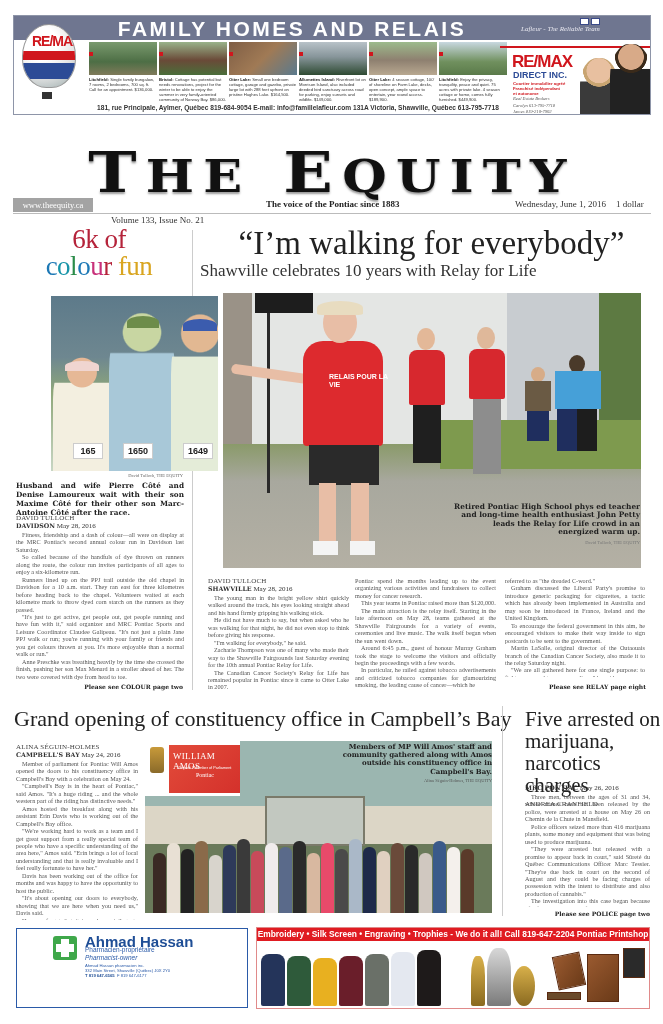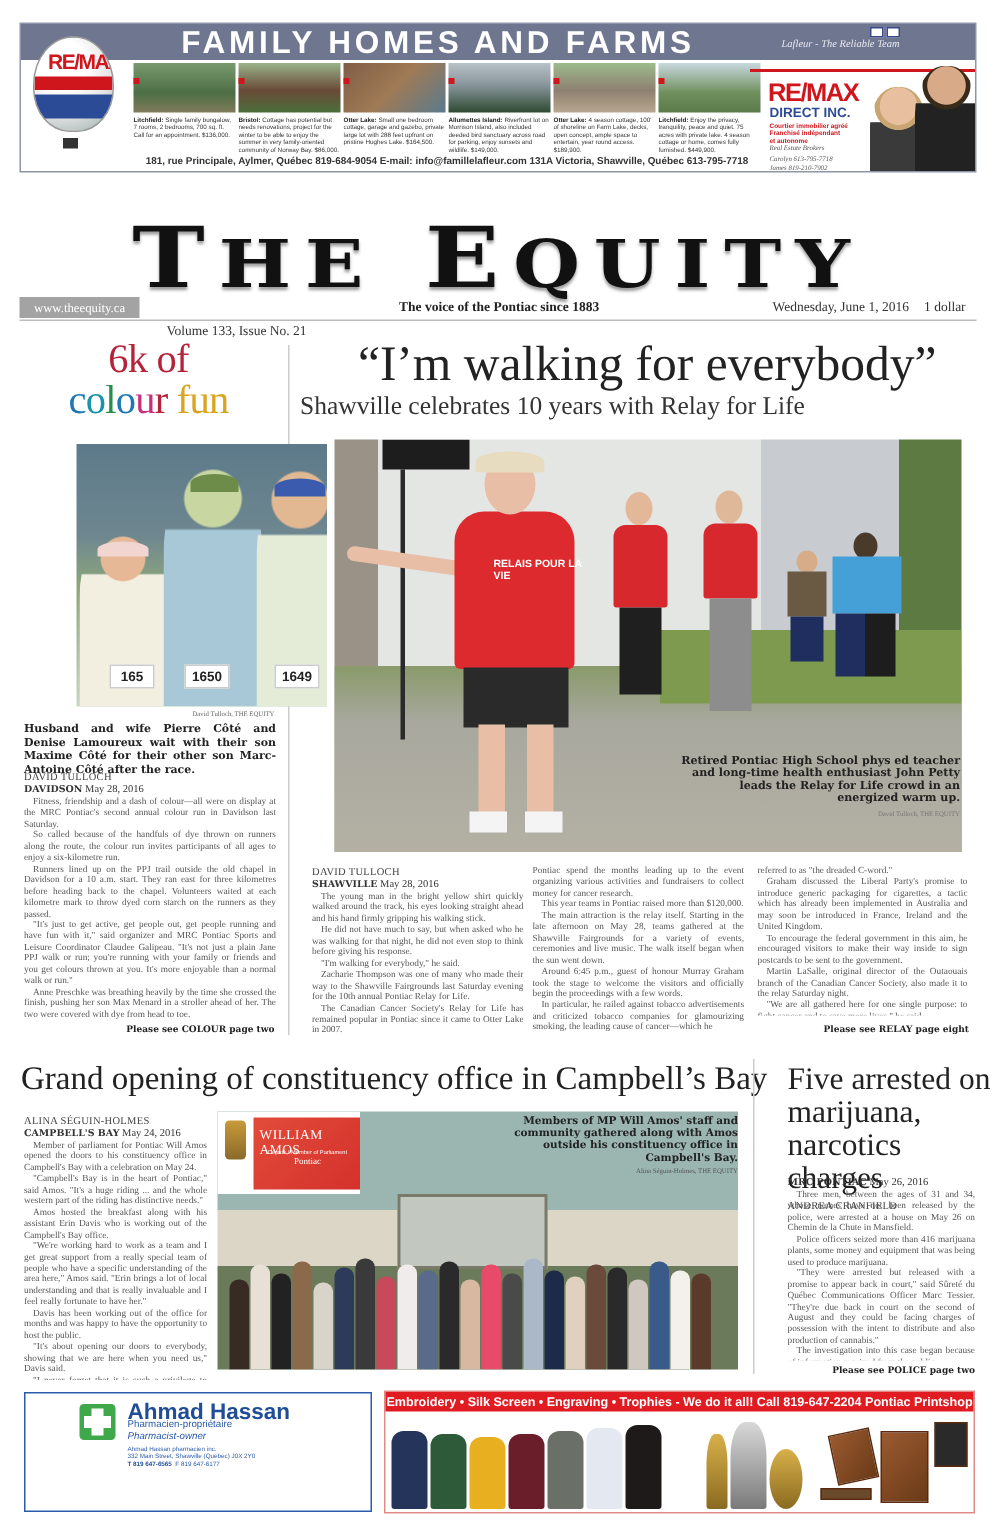--- a/index.html
+++ b/index.html
@@ -160,21 +160,21 @@
   .trophies { position: absolute; left: 212px; top: 20px; width: 70px; height: 58px; }
   .trophy { position: absolute; bottom: 0; background: linear-gradient(180deg, #d8b04a, #8a6a20); border-radius: 40% 40% 2px 2px; }
   .plaques { position: absolute; left: 290px; top: 20px; width: 100px; height: 58px; }
   .plaque { position: absolute; background: linear-gradient(135deg, #9a5a30, #6a3a18); border: 1px solid #5a2a10; }
 </style>
 </head>
 <body>
 
 <div class="banner">
   <div class="banner-top"></div>
-  <div class="banner-title">FAMILY HOMES AND FARMS</div>
+  <div class="banner-title">FAMILY HOMES AND RELAIS</div>
   <div class="banner-tagline">Lafleur - The Reliable Team</div>
   <div class="banner-icons">
     <span></span>
       <span></span>
   </div>
   <div class="balloon">
     <div class="balloon-body">
       <div class="balloon-stripe"></div>
       <div class="balloon-stripe2"></div>
       <div class="balloon-logo">RE/MAX</div>

